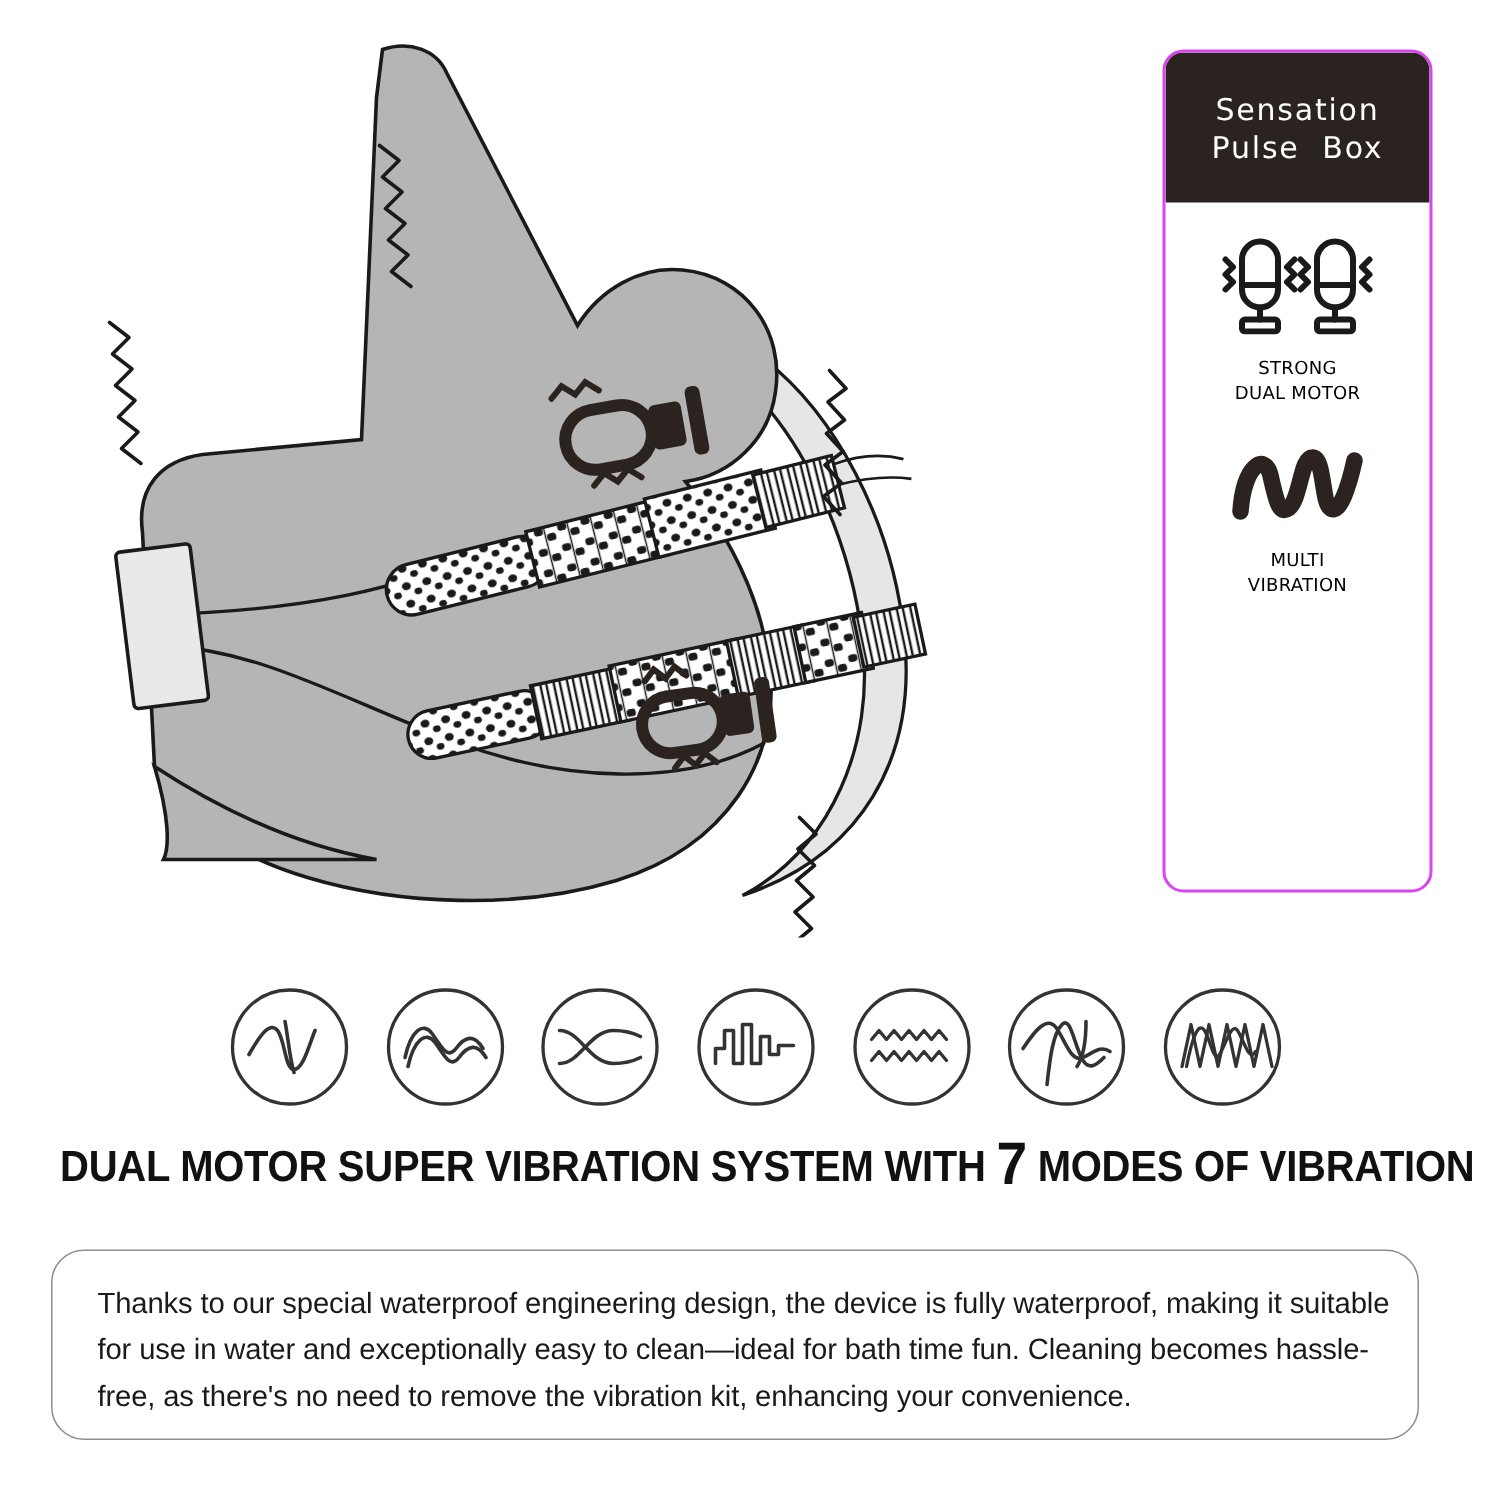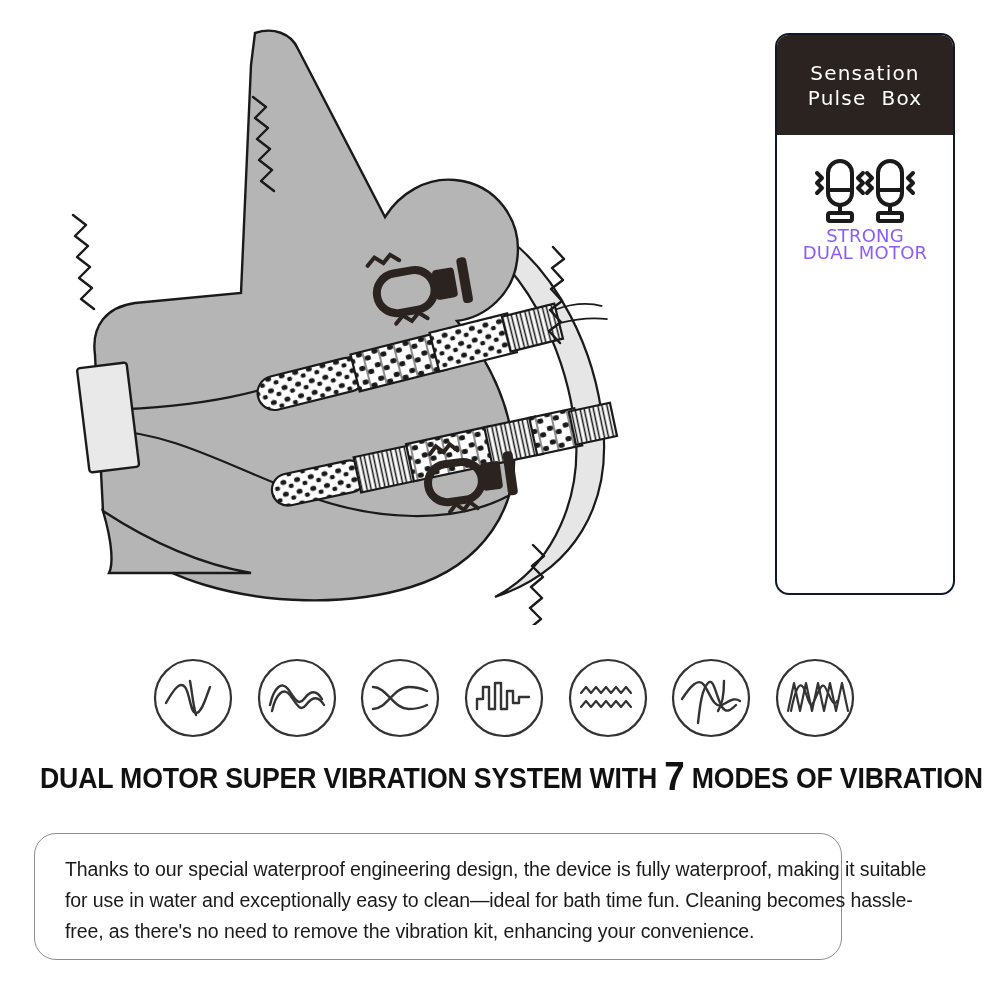--- a/index.html
+++ b/index.html
@@ -25,21 +25,21 @@
     height: 600px;
   }
 
   
   #feature-panel {
     position: absolute;
     left: 775px;
     top: 33px;
     width: 180px;
     height: 562px;
-    border: 2px solid #0f172a;
+    border: 2px solid #d946ef;
     border-radius: 14px;
     background: #ffffff;
     box-sizing: border-box;
     overflow: hidden;
   }
   #panel-header {
     background: #2b2320;
     height: 100px;
     display: flex;
     flex-direction: column;
@@ -60,26 +60,26 @@
     display: flex;
     flex-direction: column;
     align-items: center;
     justify-content: flex-start;
   }
   .feature-icon {
     display: block;
   }
   .feature-label {
     text-align: center;
-    color: #8b5cf6;
+    color: #000000;
     font-family: "DejaVu Sans", sans-serif;
-    font-size: 18px;
+    font-size: 12px;
     line-height: 17px;
     letter-spacing: 0.2px;
-    margin-top: 4px;
+    margin-top: 14px;
     white-space: pre-line;
   }
   #feat-motor { margin-top: 22px; }
   #feat-multi { margin-top: 24px; }
   #feat-water { margin-top: 24px; }
 
   
   #modes-row {
     position: absolute;
     left: 152px;
@@ -115,21 +115,21 @@
     font-weight: 700;
     line-height: 0;
     vertical-align: -2px;
   }
 
   
   #description-box {
     position: absolute;
     left: 34px;
     top: 833px;
-    width: 808px;
+    width: 912px;
     height: 127px;
     border: 1.5px solid #8e8e8e;
     border-radius: 22px;
     box-sizing: border-box;
     background: #ffffff;
   }
   #description-text {
     position: absolute;
     left: 30px;
     top: 20px;
@@ -263,20 +263,29 @@
           <path d="M89 48 V56"></path>
           <rect x="77" y="56" width="24" height="8" rx="2"></rect>
           <path d="M66 16 l5 5 l-5 5 l5 5 l-5 5"></path>
           <path d="M112 16 l-5 5 l5 5 l-5 5 l5 5"></path>
         </g>
       </svg>
       <div class="feature-label">STRONG
 DUAL MOTOR</div>
     </div>
 
+    <div class="feature-block" id="feat-multi">
+      <svg class="feature-icon" width="96" height="56" viewBox="0 0 96 56">
+        <path d="M10 46 C 12 16, 26 6, 30 22 C 34 40, 36 48, 42 44
+                 C 50 38, 50 10, 58 10 C 66 10, 64 40, 70 44
+                 C 76 48, 82 30, 86 12" fill="none" stroke="#2b2320" stroke-width="11" stroke-linecap="round" stroke-linejoin="round"></path>
+      </svg>
+      <div class="feature-label">MULTI
+VIBRATION</div>
+    </div>
 
   </div>
 
   <div id="modes-row">
 
     <svg class="mode-circle" viewBox="0 0 82 82">
       <circle cx="41" cy="41" r="38" fill="none" stroke="#333333" stroke-width="2.2"></circle>
       <path d="M14 46 C 22 32, 28 24, 33 30 C 38 36, 38 56, 44 56 C 50 56, 54 40, 58 30
                M38 24 C 40 34, 41 48, 44 58" fill="none" stroke="#333333" stroke-width="2.4" stroke-linecap="round"></path>
     </svg>

